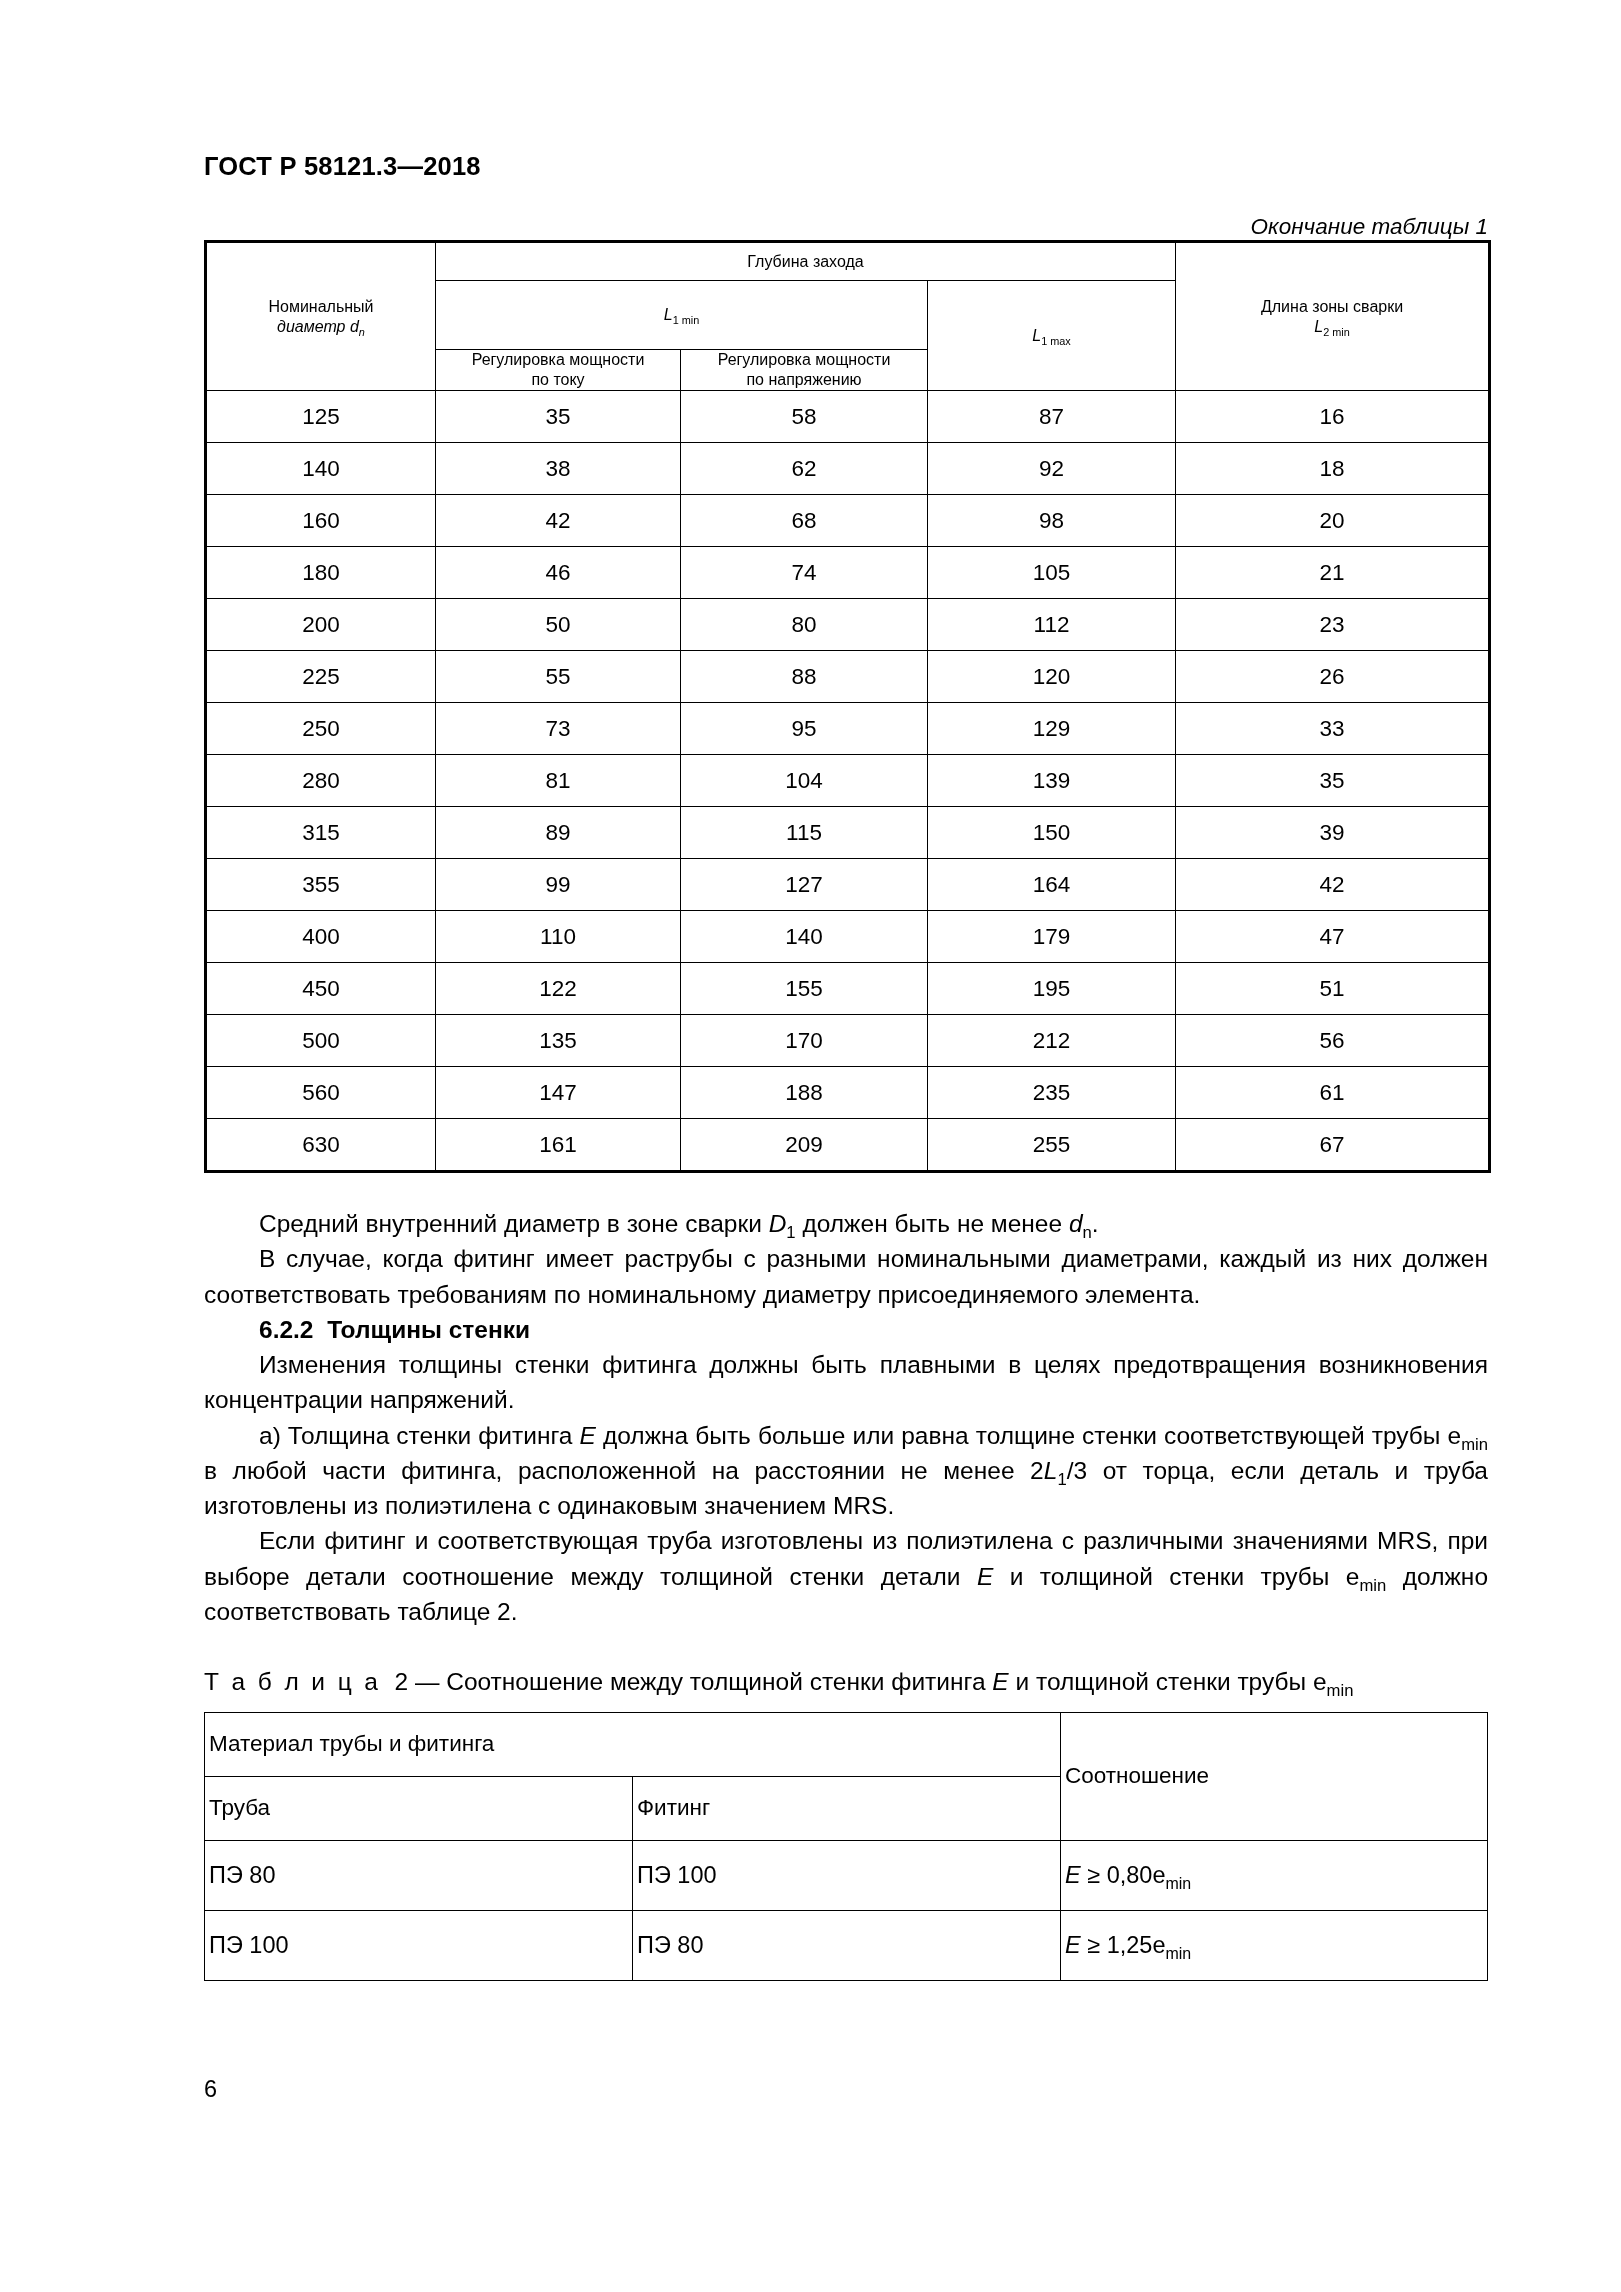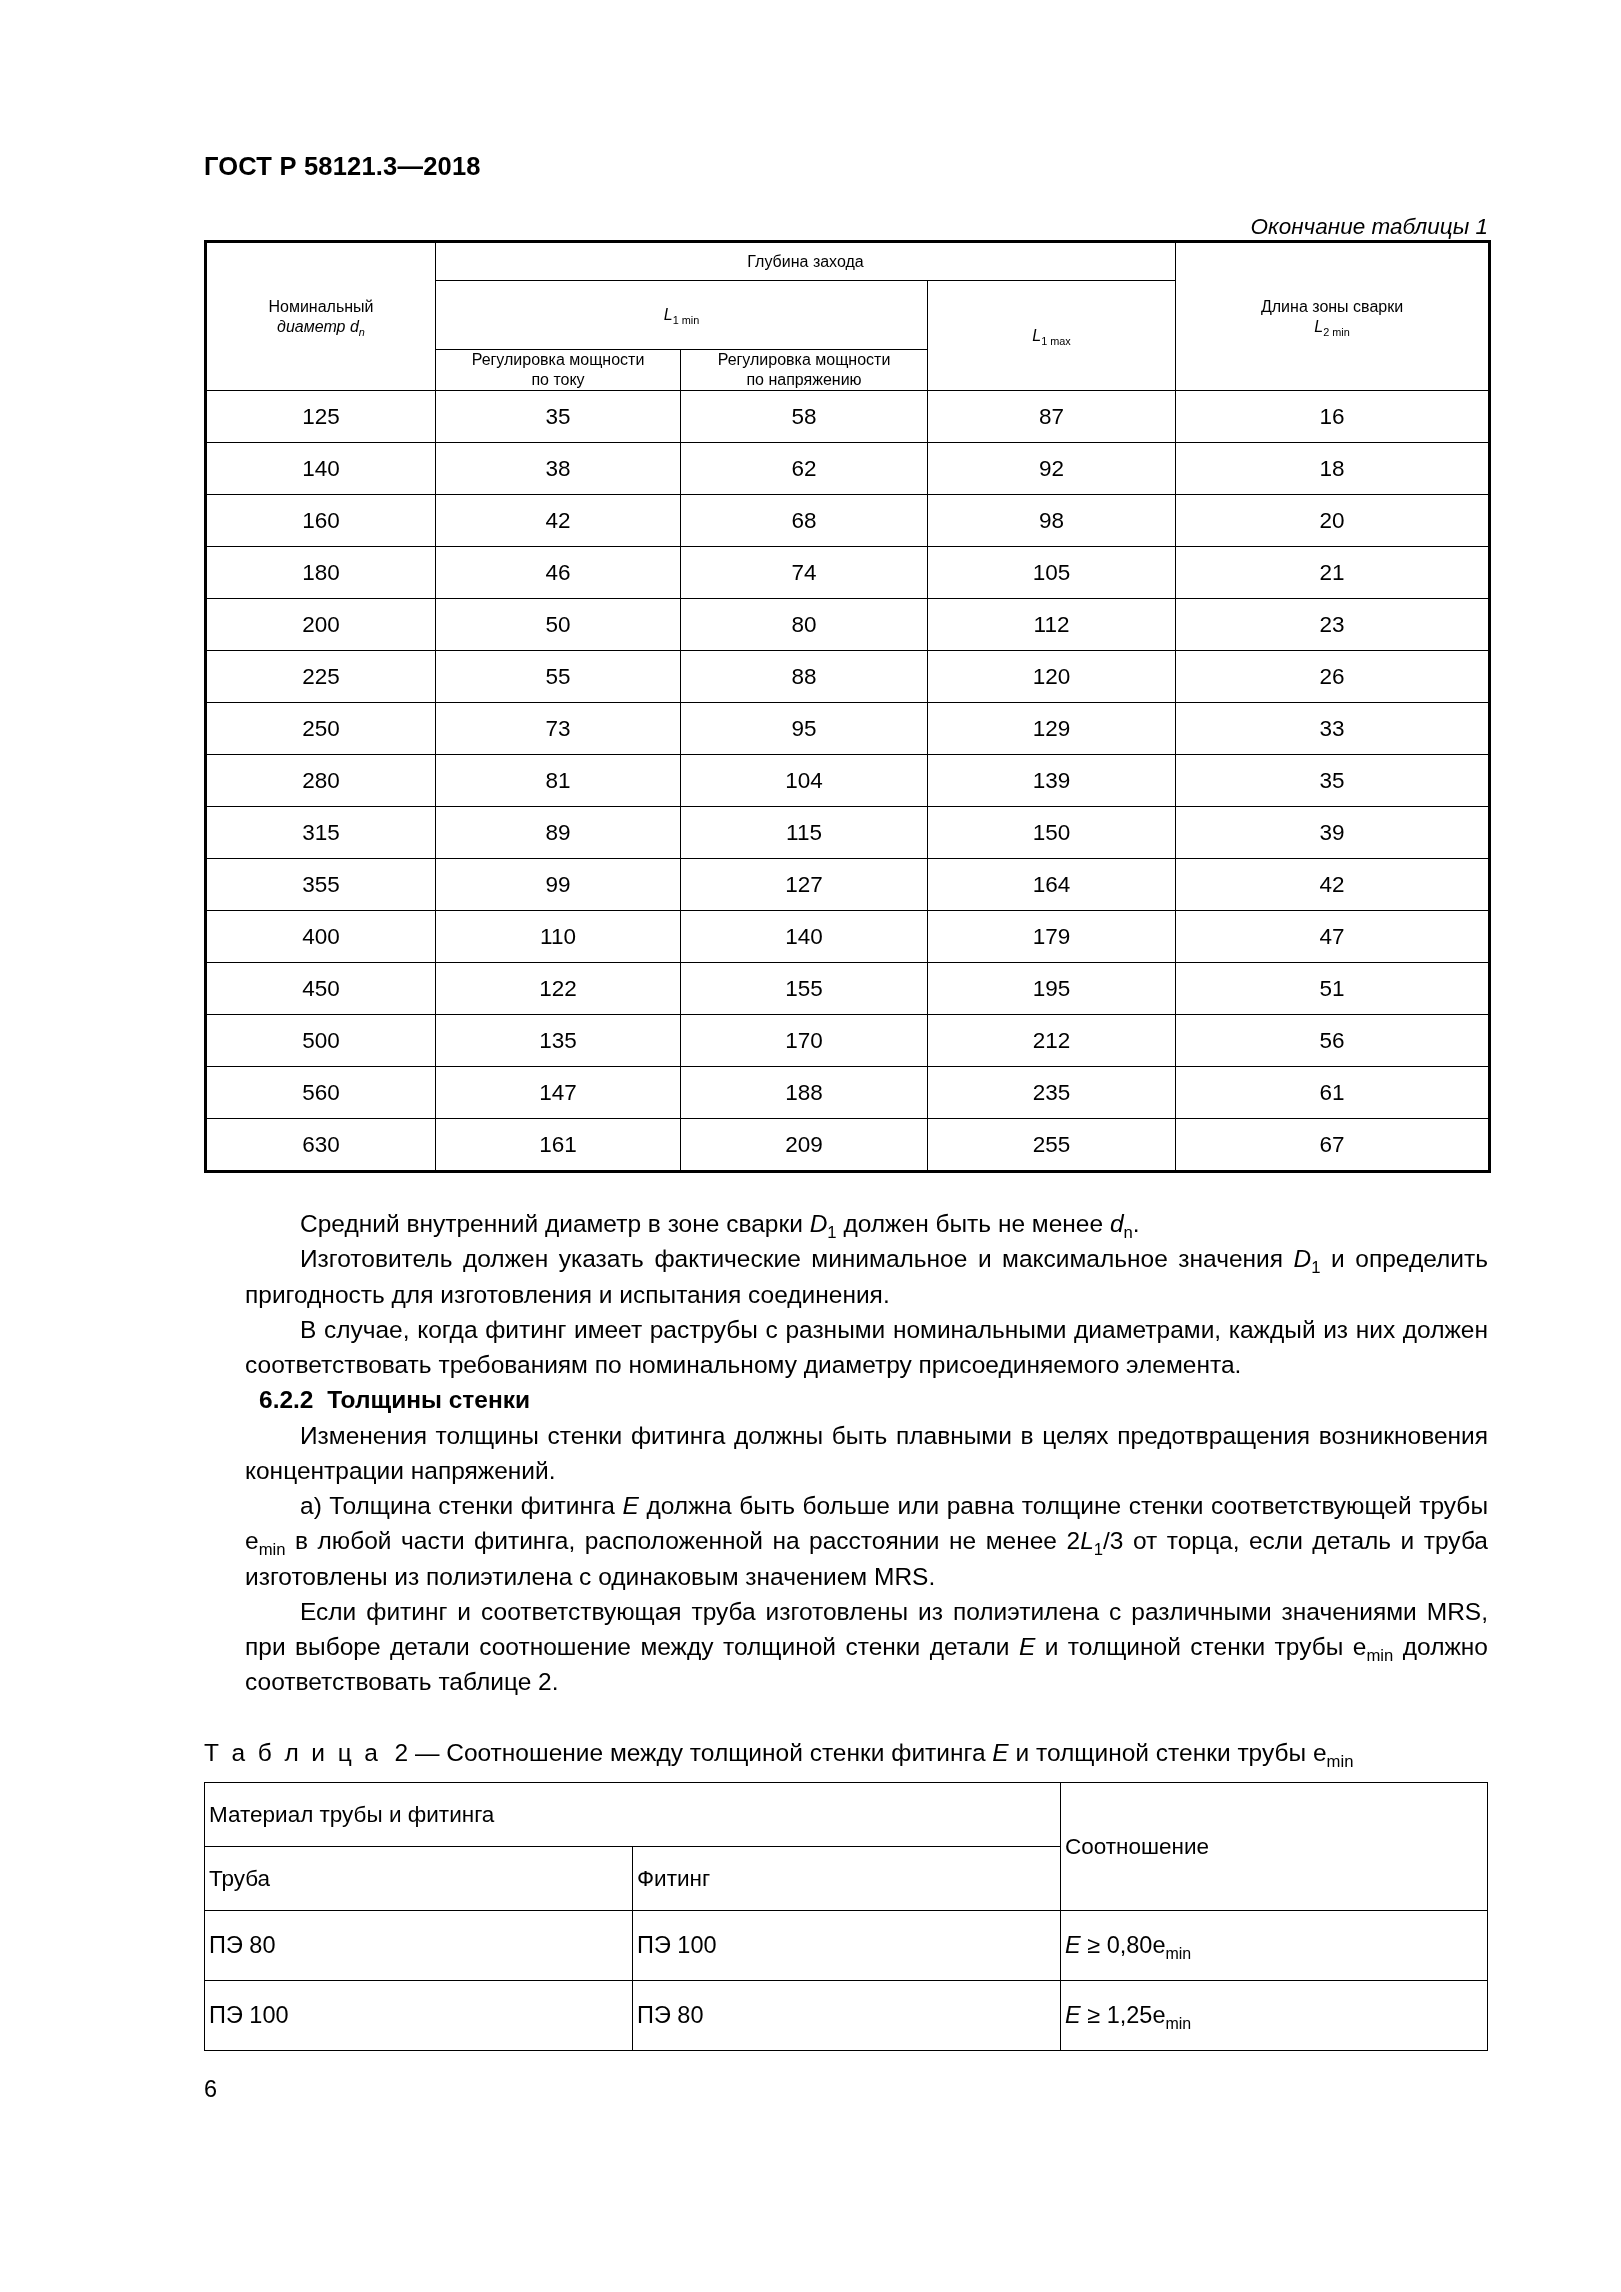--- a/index.html
+++ b/index.html
@@ -96,21 +96,20 @@
     font-size: 24.5px;
     line-height: 1.44;
     text-align: justify;
     margin: 0;
   }
   .para-first {
     margin-top: 33px;
   }
   .indent {
     text-indent: 55px;
-    margin-left: 41px;
   }
   .sec-head {
     font-size: 24.5px;
     font-weight: bold;
     text-indent: 55px;
     margin: 0;
     line-height: 1.44;
   }
 
   .table2-caption {
@@ -299,23 +298,20 @@
             <td class="data-cell outer-bot">255</td>
             <td class="data-cell outer-right outer-bot">67</td>
           </tr>
         </tbody>
     </table>
 
     <p class="body-text para-first indent">
       <span>Средний внутренний диаметр в зоне сварки </span><span class="it">D</span><span class="sb">1</span><span> должен быть не менее </span><span class="it">d</span><span class="sb">n</span><span>.</span>
     </p>
 
-    <p class="body-text indent">
-      <span>Изготовитель должен указать фактические минимальное и максимальное значения </span><span class="it">D</span><span class="sb">1</span><span> и определить пригодность для изготовления и испытания соединения.</span>
-    </p>
 
     <p class="body-text indent">В случае, когда фитинг имеет раструбы с разными номинальными диаметрами, каждый из них должен соответствовать требованиям по номинальному диаметру присоединяемого элемента.</p>
 
     <p class="sec-head">
       <span>6.2.2</span>&nbsp;&nbsp;<span>Толщины стенки</span>
     </p>
 
     <p class="body-text indent">Изменения толщины стенки фитинга должны быть плавными в целях предотвращения возникновения концентрации напряжений.</p>
 
     <p class="body-text indent">

